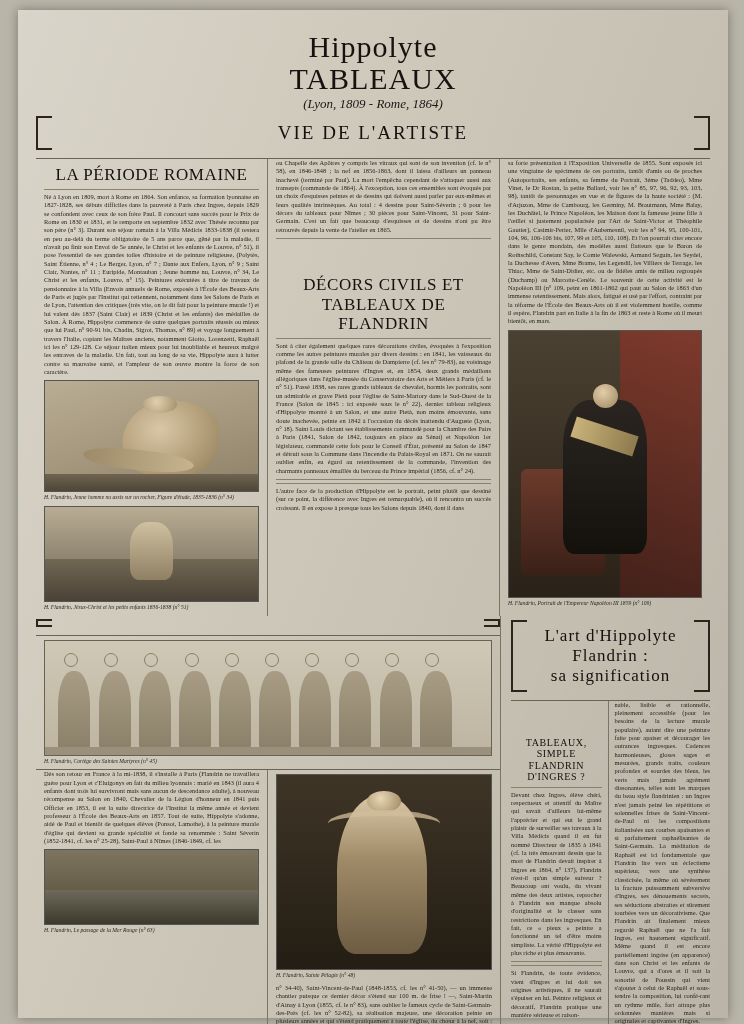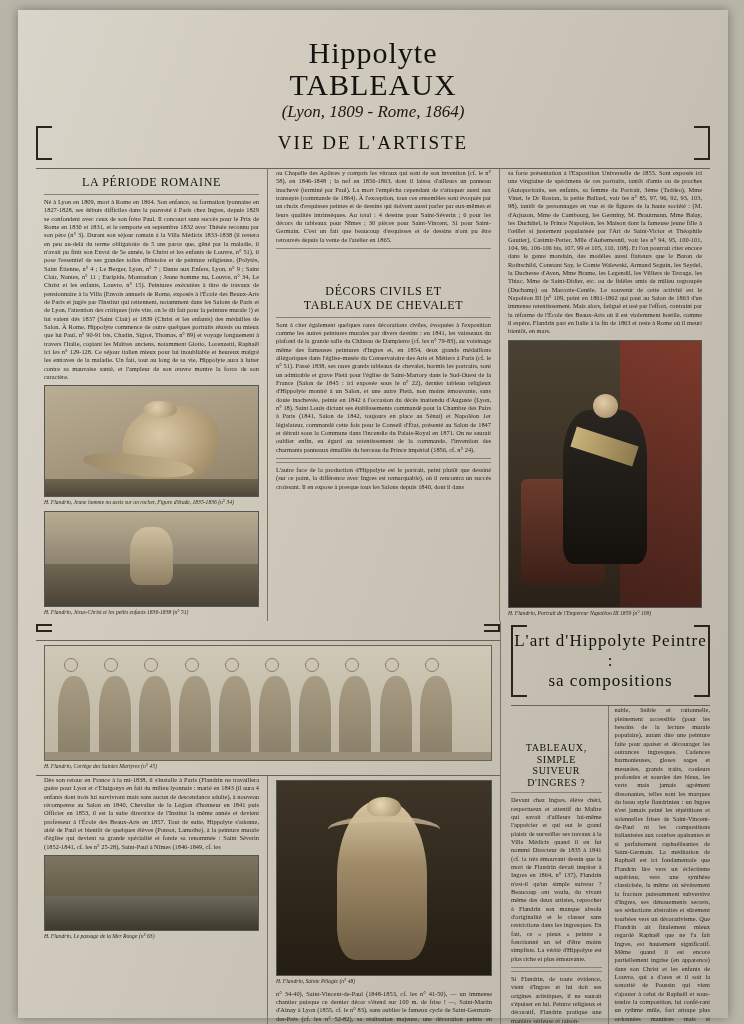--- a/index.html
+++ b/index.html
@@ -11,34 +11,34 @@
     overflow:hidden;
   }
   .page {
     position:absolute;
     left:18px; top:10px;
     width:710px; height:1008px;
     background:#cfc9bb;
     background-image:
       linear-gradient(110deg, rgba(255,255,255,0.22) 0%, rgba(255,255,255,0.03) 30%, rgba(0,0,0,0.05) 70%, rgba(0,0,0,0.10) 100%);
     box-shadow:0 0 10px rgba(0,0,0,0.35);
-    padding:20px 18px 10px 18px;
+    padding:14px 18px 10px 18px;
   }
   
   .title-block { text-align:center; margin:8px 0 4px 0; }
   .t1 {
     font-size:30px; letter-spacing:1px; line-height:1.02;
     color:#15120f;
   }
   .t2 {
     font-size:30px; letter-spacing:1px; line-height:1.05;
     color:#15120f;
   }
   .t3 {
-    font-style:italic; font-size:17px; margin-top:2px; color:#1b1713;
+    font-style:italic; font-size:13px; margin-top:2px; color:#1b1713;
   }
 
   
   .banner { position:relative; margin:3px 0 8px 0; padding:6px 0; }
   .banner .txt {
     text-align:center; font-size:19px; letter-spacing:2px; color:#14110e;
   }
   .banner .txt.small { font-size:17px; letter-spacing:1px; }
   .banner .bk { position:absolute; width:16px; height:100%; top:0; }
   .banner .bk.l { left:0; border-left:2px solid #2a241d; border-top:2px solid #2a241d; border-bottom:2px solid #2a241d; }
@@ -47,21 +47,21 @@
   .rule-thin { border:0; border-top:1px solid #8a8070; margin:3px 0; }
 
   
   .cols { display:flex; gap:0; }
   .col { padding:0 8px; }
   .col.c1 { width:232px; border-right:1px solid #7d7364; }
   .col.c2 { width:232px; border-right:1px solid #7d7364; }
   .col.c3 { width:210px; }
 
   h3.sub {
-    text-align:center; font-size:12px; letter-spacing:.6px;
+    text-align:center; font-size:17px; letter-spacing:.6px;
     margin:6px 0 4px 0; color:#14110e; font-weight:normal;
   }
   h3.sub.two { line-height:1.15;margin-top:36px; }
   p.body {
     font-size:6.4px; line-height:1.30; text-align:justify;
     margin:0 0 4px 0; color:#241f19; font-family:"Liberation Serif", serif;
   }
   .cap {
     font-size:5.6px; font-style:italic; color:#2b251e; margin:2px 0 5px 0;
     line-height:1.2;
@@ -187,21 +187,21 @@
         <div class="cap">H. Flandrin, Jésus-Christ et les petits enfants 1836-1838 (n° 51)</div>
       </div>
     </div>
 
     <div class="col c2">
       <p class="body">ou Chapelle des Apôtres y compris les vitraux qui sont de son invention (cf. le n° 58), en 1846-1848 ; la nef en 1856-1863, dont il laissa d'ailleurs un panneau inachevé (terminé par Paul). La mort l'empêcha cependant de s'attaquer aussi aux transepts (commande de 1864). À l'exception, tous ces ensembles sont évoqués par un choix d'esquisses peintes et de dessins qui doivent aussi parler par eux-mêmes et leurs qualités intrinsèques. Au total : 4 dessins pour Saint-Séverin ; 6 pour les décors du tableaux pour Nîmes ; 30 pièces pour Saint-Vincent, 31 pour Saint-Germain. C'est un fait que beaucoup d'esquisses et de dessins n'ont pu être retrouvés depuis la vente de l'atelier en 1865.</p>
 
       <hr class="rule-thin">
       <h3 class="sub two">
         <span>DÉCORS CIVILS ET</span><br>
-        <span>TABLEAUX DE CHEVALET</span>
+        <span>TABLEAUX DE FLANDRIN</span>
       </h3>
       <hr class="rule-thin">
       <p class="body">Sont à citer également quelques rares décorations civiles, évoquées à l'exposition comme les autres peintures murales par divers dessins : en 1841, les vaisseaux du plafond de la grande salle du Château de Dampierre (cf. les n° 79-83), au voisinage même des fameuses peintures d'Ingres et, en 1854, deux grands médaillons allégoriques dans l'église-musée du Conservatoire des Arts et Métiers à Paris (cf. le n° 51). Passé 1838, ses rares grands tableaux de chevalet, hormis les portraits, sont un admirable et grave Pietà pour l'église de Saint-Martory dans le Sud-Ouest de la France (Salon de 1845 : ici exposée sous le n° 22), dernier tableau religieux d'Hippolyte montré à un Salon, et une autre Pietà, non moins émouvante, sans doute inachevée, peinte en 1842 à l'occasion du décès inattendu d'Auguste (Lyon, n° 18). Saint Louis dictant ses établissements commandé pour la Chambre des Pairs à Paris (1841, Salon de 1842, toujours en place au Sénat) et Napoléon 1er législateur, commandé cette fois pour le Conseil d'État, présenté au Salon de 1847 et détruit sous la Commune dans l'incendie du Palais-Royal en 1871. On ne saurait oublier enfin, eu égard au retentissement de la commande, l'invention des charmants panneaux émaillés du berceau du Prince impérial (1856, cf. n° 24).</p>
 
       <hr class="rule-thin">
       <hr class="rule-thin">
       <p class="body">L'autre face de la production d'Hippolyte est le portrait, peint plutôt que dessiné (sur ce point, la différence avec Ingres est remarquable), où il rencontra un succès croissant. Il en expose à presque tous les Salons depuis 1840, dont il dans</p>
     </div>
 
     <div class="col c3">
@@ -280,31 +280,31 @@
           <p class="body">n° 34-40), Saint-Vincent-de-Paul (1848-1853, cf. les n° 41-50), — un immense chantier puisque ce dernier décor s'étend sur 100 m. de frise ! —, Saint-Martin d'Ainay à Lyon (1855, cf. le n° 83), sans oublier le fameux cycle de Saint-Germain-des-Prés (cf. les n° 52-82), sa réalisation majeure, une décoration peinte en plusieurs années et qui s'étend pratiquement à toute l'église, du chœur à la nef, soit : le sanctuaire en 1842-1846 ; le chœur</p>
         </div>
       </div>
     </div>
 
     <div style="width:210px; padding-left:10px; border-left:1px solid #7d7364;">
       <div class="banner" style="padding:6px 0; margin-top:4px;">
         <span class="bk l"></span>
         <span class="bk r"></span>
         <div class="txt small">
-          <span>L'art d'Hippolyte Peintre :</span><br>
-          <span>sa compositions</span>
+          <span>L'art d'Hippolyte Flandrin :</span><br>
+          <span>sa signification</span>
         </div>
       </div>
       <hr class="rule">
 
       <div style="display:flex;">
         <div style="width:100px; padding-right:6px; border-right:1px solid #7d7364;">
           <h3 class="sub two" style="font-size:10px;">
             <span>TABLEAUX, SIMPLE</span><br>
-            <span>SUIVEUR D'INGRES ?</span>
+            <span>FLANDRIN D'INGRES ?</span>
           </h3>
           <hr class="rule-thin">
           <p class="body">Devant chez Ingres, élève chéri, respectueux et attentif du Maître qui savait d'ailleurs lui-même l'apprécier et qui eut le grand plaisir de surveiller ses travaux à la Villa Médicis quand il en fut nommé Directeur de 1835 à 1841 (cf. la très émouvant dessin que la mort de Flandrin devait inspirer à Ingres en 1864, n° 137), Flandrin n'est-il qu'un simple suiveur ? Beaucoup ont voulu, du vivant même des deux artistes, reprocher à Flandrin son manque absolu d'originalité et le classer sans restrictions dans les ingresques. En fait, ce « pieux » peintre a fonctionné un tel d'être moins simpliste. La vérité d'Hippolyte est plus riche et plus émouvante.</p>
 
           <hr class="rule-thin">
           <hr class="rule-thin">
           <p class="body">Si Flandrin, de toute évidence, vient d'Ingres et lui doit ses origines artistiques, il ne saurait s'épuiser en lui. Peintre religieux et décoratif, Flandrin pratique une manière sérieuse et raison-</p>
         </div>
         <div style="width:104px; padding-left:6px;">
           <p class="body">nable, lisible et rationnelle, pleinement accessible (pour les besoins de la lecture murale populaire), autant dire une peinture faite pour apaiser et décourager les outrances ingresques. Cadences harmonieuses, gloses sages et mesurées, grands traits, couleurs profondes et sourdes des bleus, les verts mais jamais agrément dissonantes, telles sont les marques du beau style flandrinien : un Ingres n'est jamais peiné les répétitions et solennelles frises de Saint-Vincent-de-Paul ni les compositions italianisées aux courbes apaisantes et si parfaitement raphaélisantes de Saint-Germain. La méditation de Raphaël est ici fondamentale que Flandrin lire vers un éclectisme supérieur, vers une synthèse classicisée, la même où sévèrement la fracture puissamment subversive d'Ingres, ses dénouements secrets, ses séductions abstraites et sûrement tourbées vers un décorativisme. Que Flandrin ait finalement mieux regardé Raphaël que ne l'a fait Ingres, est hautement significatif. Même quand il est encore partiellement ingrise (en apparence) dans son Christ et les enfants de Louvre, qui a d'ores et il soit la sonorité de Poussin qui vient s'ajouter à celui de Raphaël et sous-tendre la composition, lui confé-rant un rythme mûle, fort attrape plus ordonnées manières mais si originales et captivantes d'Ingres.</p>

